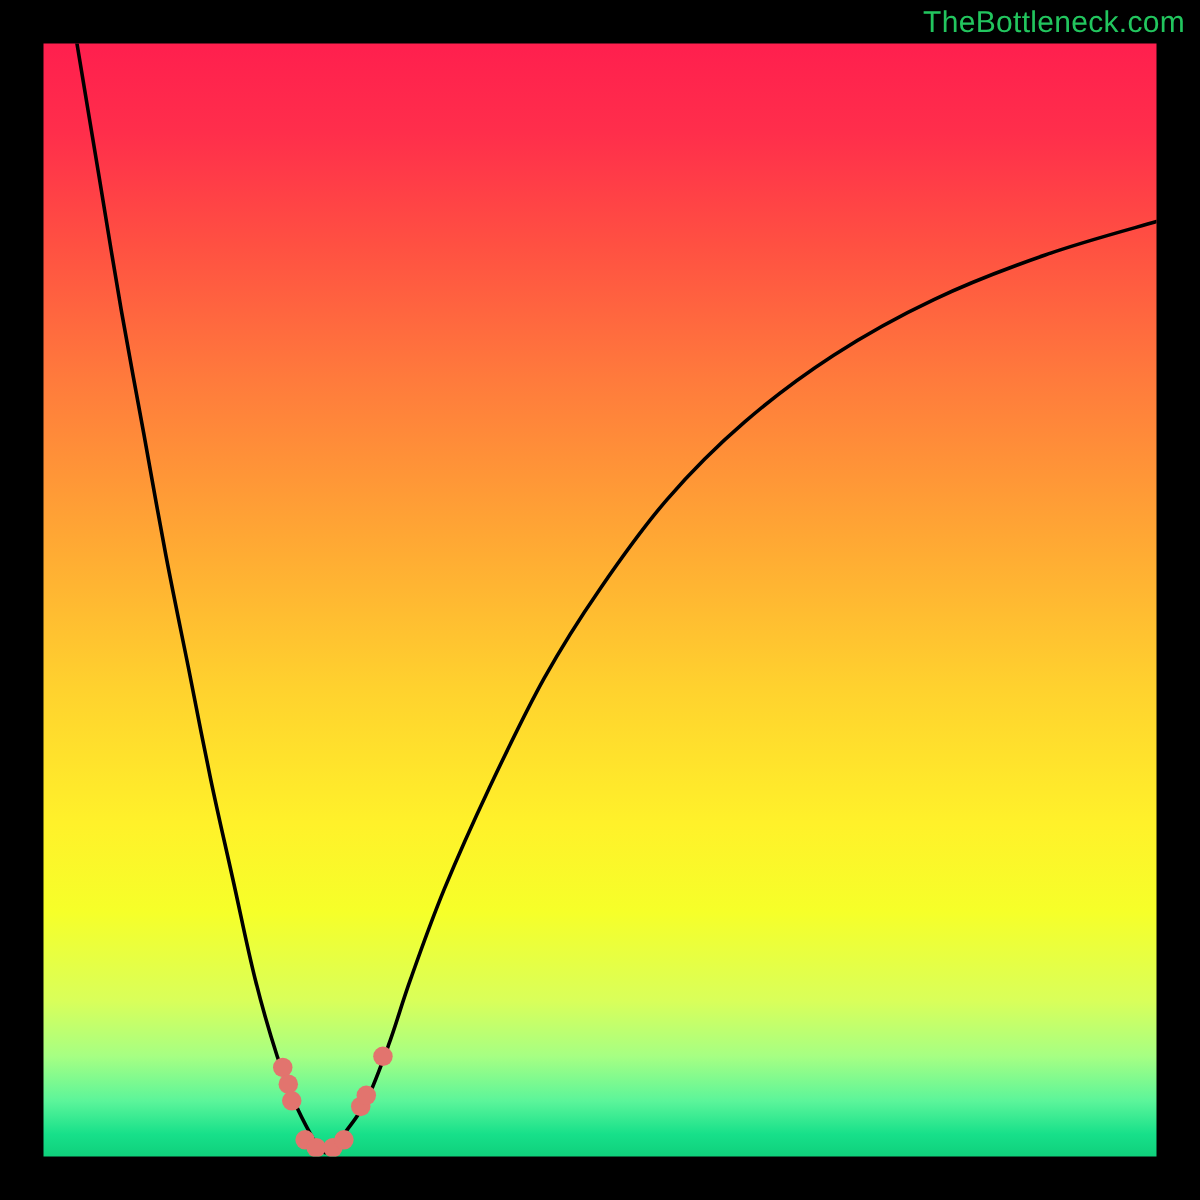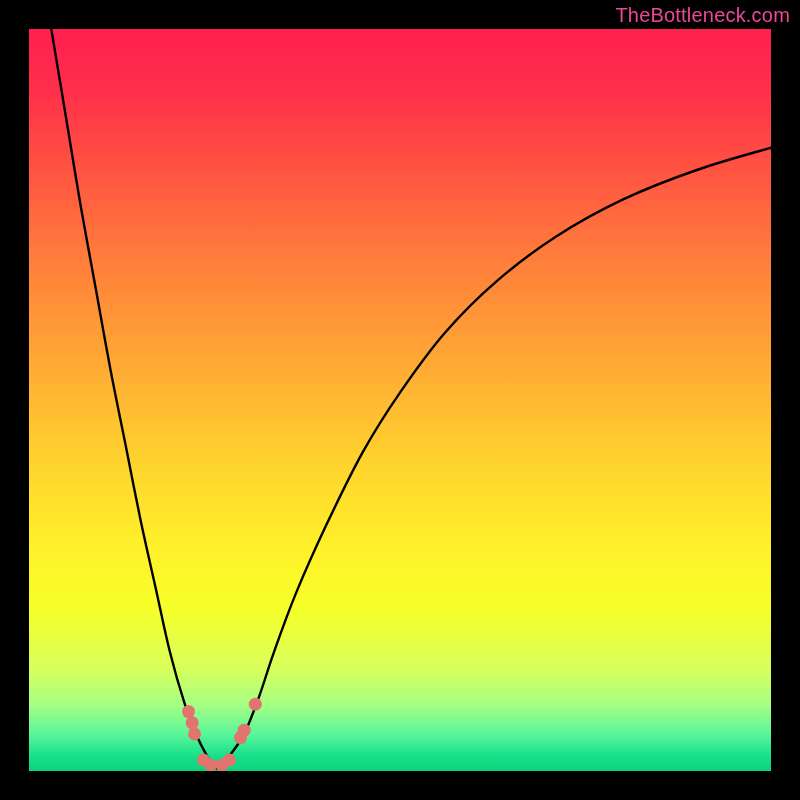--- a/index.html
+++ b/index.html
@@ -30,21 +30,21 @@
       #a6ff83 91%,
       #5cf59a 95%,
       #17e08a 98%,
       #0fd07b 100%
     );
   }
   .watermark {
     position: absolute;
     top: 4px;
     right: 10px;
-    color: #ec4899;
+    color: #22c55e;
     font-size: 20px;
     font-weight: 500;
     letter-spacing: 0.2px;
     user-select: none;
   }
   svg.curve {
     position: absolute;
     left: 0; top: 0;
     width: 742px;
     height: 742px;

